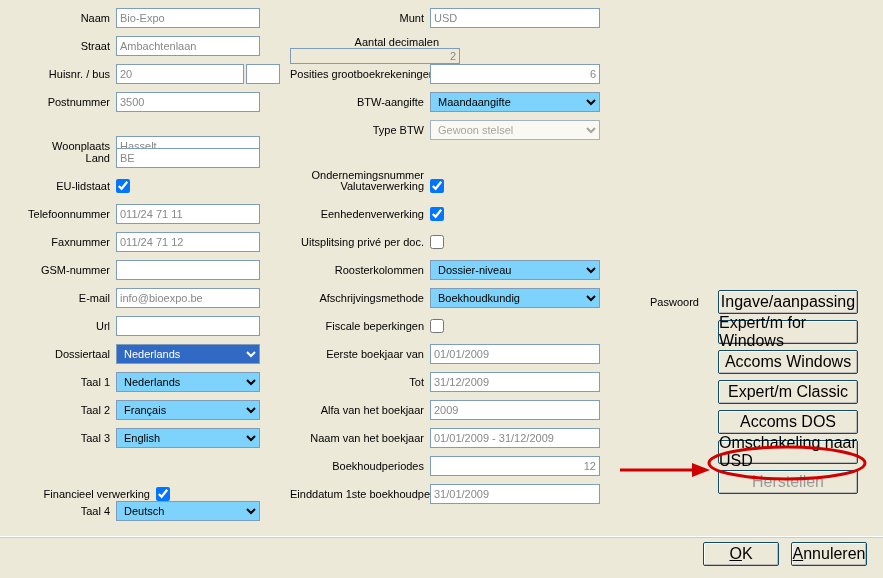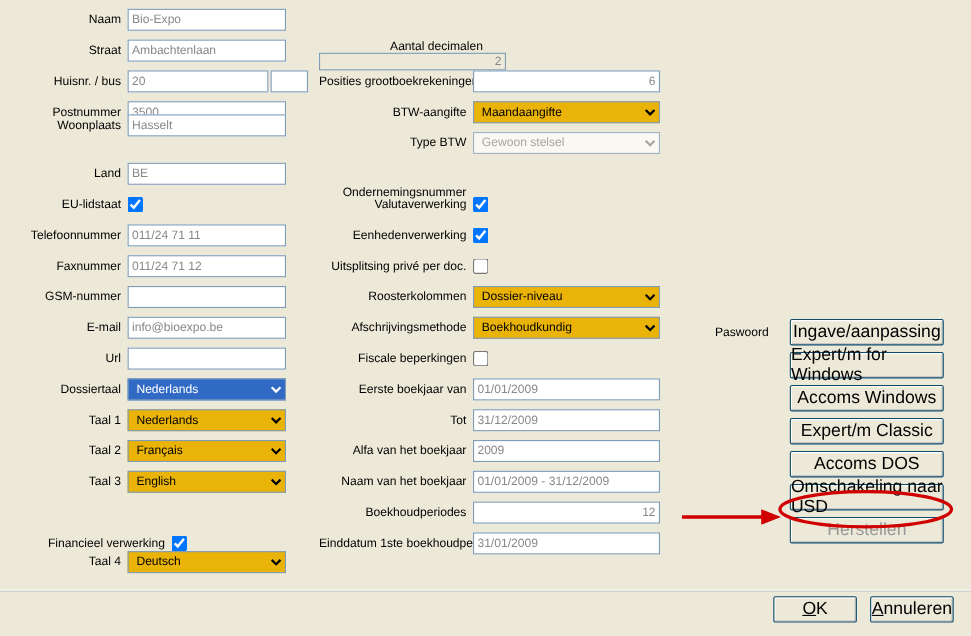--- a/index.html
+++ b/index.html
@@ -39,21 +39,21 @@
     background: #fff;
     font-family: Tahoma, Arial, sans-serif;
     font-size: 11px;
     padding: 1px 3px;
     color: #888;
   }
   input.normal { color: #888; }
   input.rnum { text-align: right; color: #888; }
   select {
     color: #000;
-    background: #eab308;
+    background: #7dd3fc;
   }
   select.disabled { color: #888; background: #fff; }
   .sel-blue {
     background: #316ac5;
     color: #fff;
   }
   input[disabled], .dis {
     background: #ece9d8;
     color: #888;
   }
@@ -144,21 +144,21 @@
   </div>
   <div class="row" style="left:0px; top:64px;">
     <div class="label lab-left">Huisnr. / bus</div>
     <input type="text" class="w-huisnr normal" style="margin-right: 2px;" value="20">
     <input type="text" class="w-bus normal" value="" style="">
   </div>
   <div class="row" style="left:0px; top:92px;">
     <div class="label lab-left">Postnummer</div>
     <input type="text" class="w-left normal" value="3500" style="">
   </div>
-  <div class="row" style="left:0px; top:104px;">
+  <div class="row" style="left:0px; top:136px;">
     <div class="label lab-left">Woonplaats</div>
     <input type="text" class="w-left normal" value="Hasselt" style="">
   </div>
   <div class="row" style="left:0px; top:148px;">
     <div class="label lab-left">Land</div>
     <input type="text" class="w-left normal" value="BE" style="">
   </div>
   <div class="row" style="left:0px; top:176px;">
     <div class="label lab-left">EU-lidstaat</div>
     <input type="checkbox" checked="" style="">
@@ -211,20 +211,24 @@
     <div class="label lab-left">Taal 4</div>
     <select class="w-left">
       <option selected="">Deutsch</option>
     </select>
   </div>
   <div class="row" style="left:0px; top:484px;">
     <div class="label" style="width:156px;">Financieel verwerking</div>
     <input type="checkbox" checked="" style="">
   </div>
 
+  <div class="row" style="left:290px; top:8px;">
+    <div class="label lab-mid">Munt</div>
+    <input type="text" class="w-mid normal" value="USD" style="">
+  </div>
   <div class="row" style="left:290px; top:36px;flex-direction:column;">
     <div class="label lab-mid">Aantal decimalen</div>
     <input type="text" class="w-mid rnum dis" disabled="" value="2" style="">
   </div>
   <div class="row" style="left:290px; top:64px;">
     <div class="label lab-mid">Posities grootboekrekeningen</div>
     <input type="text" class="w-mid rnum" value="6" style="">
   </div>
   <div class="row" style="left:290px; top:92px;">
     <div class="label lab-mid">BTW-aangifte</div>

